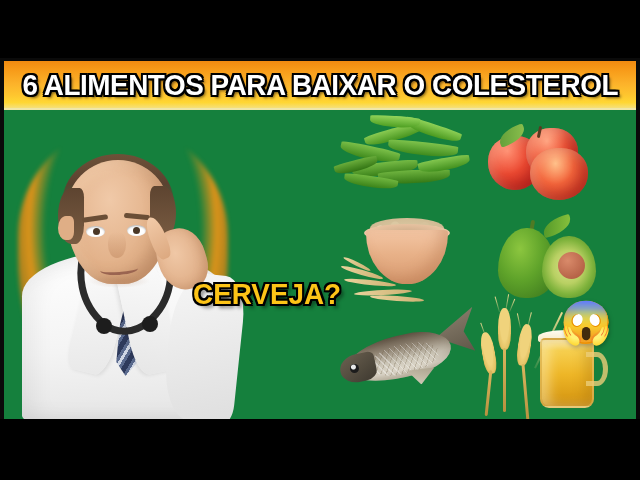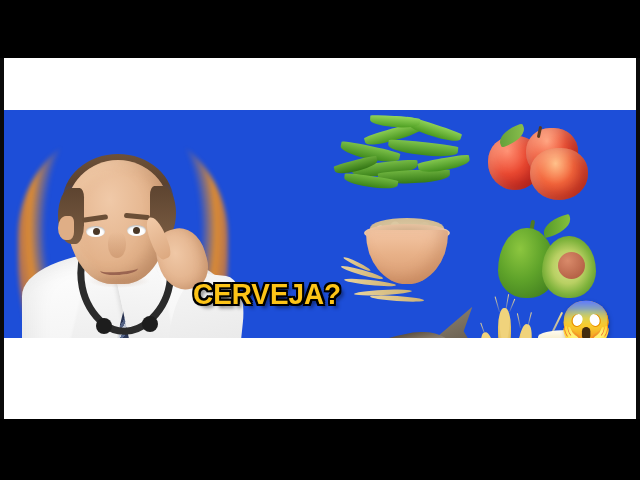--- a/index.html
+++ b/index.html
@@ -43,22 +43,22 @@
     white-space:nowrap;
     transform:scaleX(0.93);
     text-shadow:
       -2px -2px 0 #000, 2px -2px 0 #000, -2px 2px 0 #000, 2px 2px 0 #000,
       -2px 0 0 #000, 2px 0 0 #000, 0 -2px 0 #000, 0 2px 0 #000,
       3px 3px 3px rgba(0,0,0,0.55);
   }
 
   
   .stage{
-    position:absolute; left:4px; top:110px; width:632px; height:228px;
-    background:#1d4ed8; overflow:hidden;
+    position:absolute; left:4px; top:110px; width:632px; height:369px;
+    background:#15803d; overflow:hidden;
   }
 
   
   .doctor-figure{
     position:absolute; left:-4px; top:14px; width:250px; height:295px;
   }
   .doctor-glow{
     position:absolute; left:18px; top:2px; width:210px; height:290px;
     border-radius:50% 50% 42% 42% / 38% 38% 55% 55%;
     background:radial-gradient(ellipse at 50% 36%, rgba(255,150,20,0) 52%, rgba(255,150,20,.85) 63%, rgba(255,120,10,.55) 74%, rgba(255,120,10,0) 88%);
@@ -360,20 +360,23 @@
 </style>
 </head>
 <body>
 
 <div class="thumbnail">
 
   <div class="letterbox-top"></div>
 
   <div class="content-frame"></div>
 
+  <div class="title-banner">
+    <div class="title-text">6 ALIMENTOS PARA BAIXAR O COLESTEROL</div>
+  </div>
 
   <div class="stage">
 
     <div class="doctor-figure">
       <div class="doctor-glow"></div>
 
       <div class="coat"></div>
       <div class="shirt"></div>
       <div class="tie"></div>
       <div class="tie-knot"></div>

